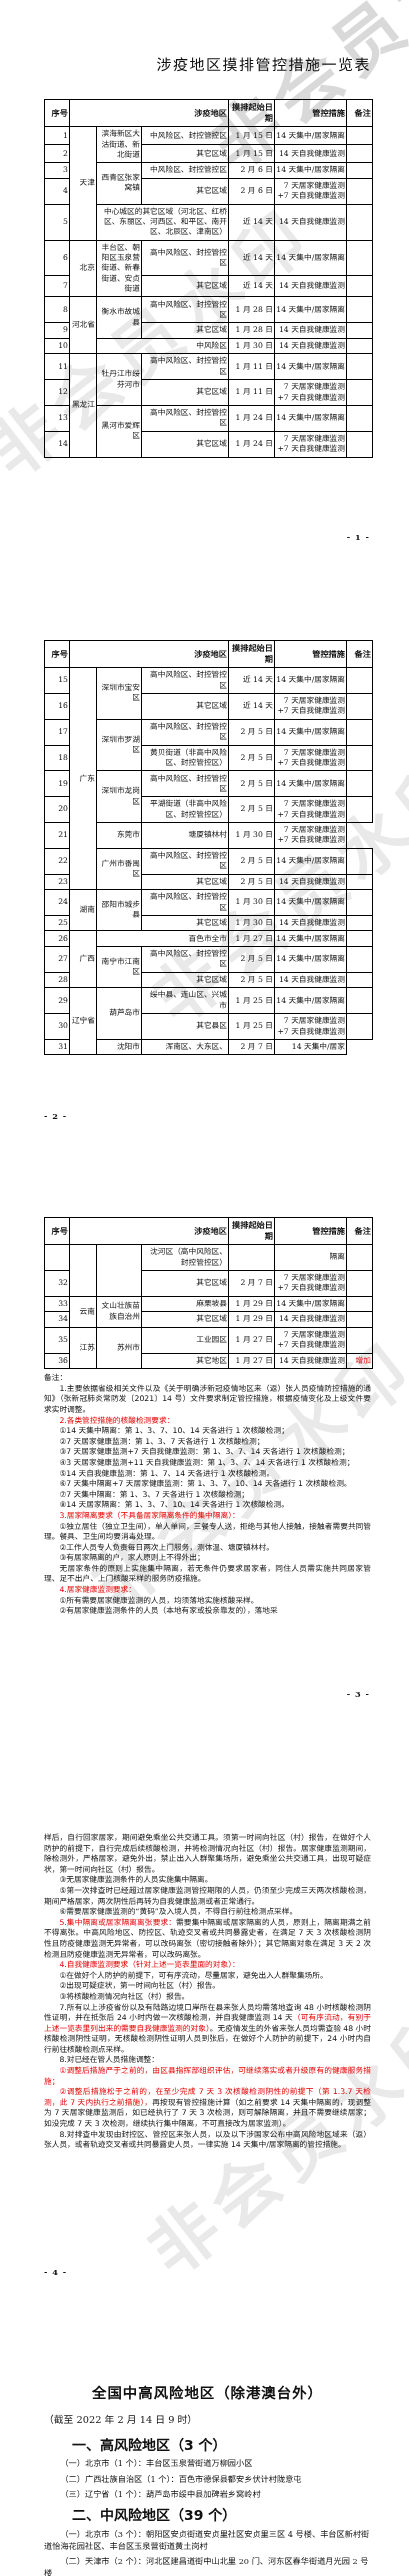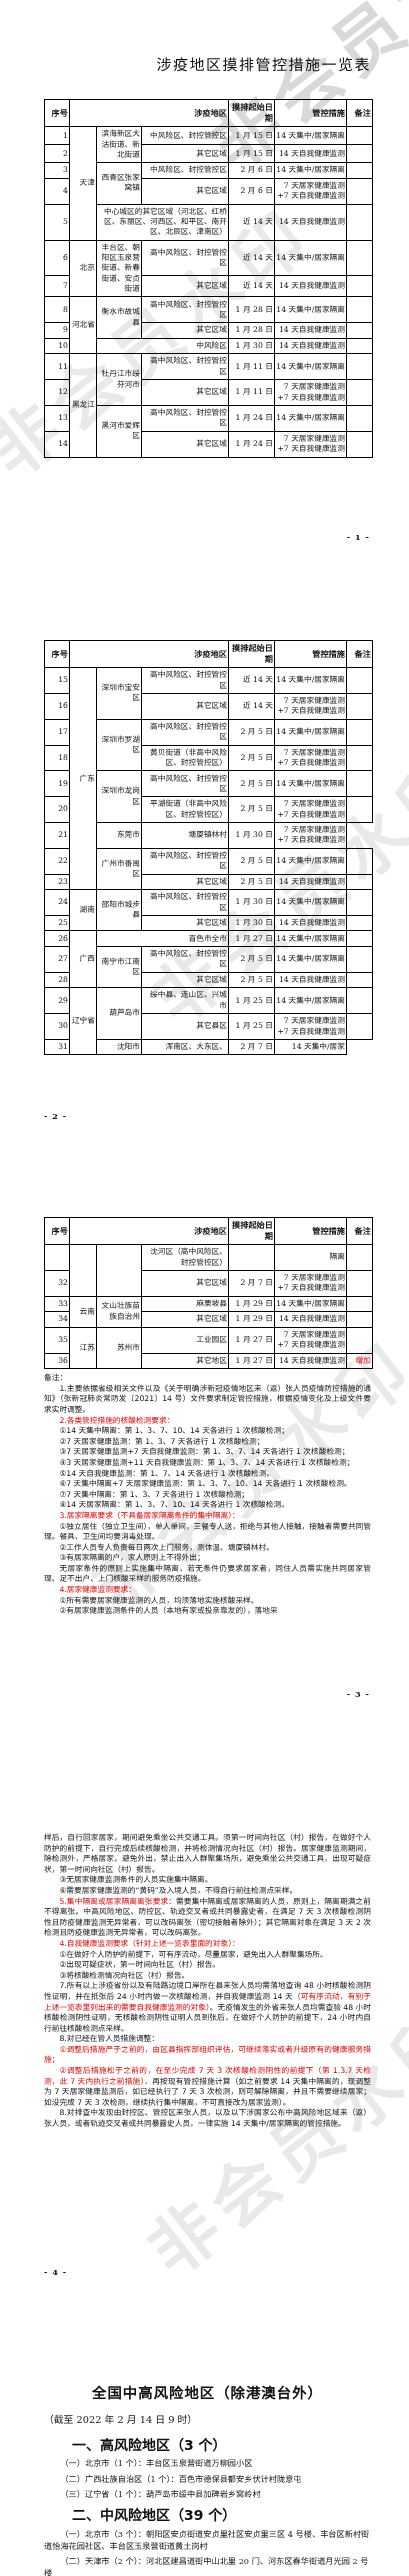--- a/index.html
+++ b/index.html
@@ -424,20 +424,21 @@
       <p class="ind">①所有需要居家健康监测的人员，均须落地实施核酸采样。</p>
       <p class="ind">②有居家健康监测条件的人员（本地有家或投亲靠友的），落地采</p>
     </div>
   </div>
 
   <div class="pagenum" style="top:1689px;right:39px;">- 3 -</div>
 
   <div class="sec notes" style="top:1797px;margin-top:36px;">
     <p>样后，自行回家居家，期间避免乘坐公共交通工具。须第一时间向社区（村）报告，在做好个人防护的前提下，自行完成后续核酸检测，并将检测情况向社区（村）报告。居家健康监测期间，除检测外，严格居家，避免外出，禁止出入人群聚集场所，避免乘坐公共交通工具，出现可疑症状，第一时间向社区（村）报告。</p>
     <p class="ind">③无居家健康监测条件的人员实施集中隔离。</p>
+    <p class="ind">⑤第一次排查时已经超过居家健康监测管控期限的人员，仍须至少完成三天两次核酸检测，期间严格居家，两次阴性后再转为自我健康监测或者正常通行。</p>
     <p class="ind">⑥需要居家健康监测的“黄码”及入境人员，不得自行前往检测点采样。</p>
     <p class="ind"><span class="red">5.集中隔离或居家隔离离张要求：</span><span>需要集中隔离或居家隔离的人员，原则上，隔离期满之前不得离张。中高风险地区、防控区、轨迹交叉者或共同暴露史者，在满足 7 天 3 次核酸检测阴性且防疫健康监测无异常者，可以改码离张（密切接触者除外）；其它隔离对象在满足 3 天 2 次检测且防疫健康监测无异常者，可以改码离张。</span></p>
     <p class="ind red">4.自我健康监测要求（针对上述一览表里面的对象）：</p>
     <p class="ind">①在做好个人防护的前提下，可有序流动，尽量居家，避免出入人群聚集场所。</p>
     <p class="ind">②出现可疑症状，第一时间向社区（村）报告。</p>
     <p class="ind">③将核酸检测情况向社区（村）报告。</p>
     <p class="ind"><span>7.所有以上涉疫省份以及有陆路边境口岸所在县来张人员均需落地查询 48 小时核酸检测阴性证明，并在抵张后 24 小时内做一次核酸检测，并自我健康监测 14 天</span><span class="red">（可有序流动，有别于上述一览表里列出来的需要自我健康监测的对象）</span><span>。无疫情发生的外省来张人员均需查验 48 小时核酸检测阴性证明，无核酸检测阴性证明人员到张后，在做好个人防护的前提下，24 小时内自行前往核酸检测点采样。</span></p>
     <p class="ind">8.对已经在管人员措施调整：</p>
     <p class="ind red">①调整后措施严于之前的，由区县指挥部组织评估，可继续落实或者升级原有的健康服务措施；</p>
     <p class="ind"><span class="red">②调整后措施松于之前的，在至少完成 7 天 3 次核酸检测阴性的前提下（第 1.3.7 天检测，此 7 天内执行之前措施），</span><span>再按现有管控措施计算（如之前要求 14 天集中隔离的，现调整为 7 天居家健康监测后，如已经执行了 7 天 3 次检测，则可解除隔离，并且不需要继续居家；如没完成 7 天 3 次检测，继续执行集中隔离，不可直接改为居家监测）。</span></p>

